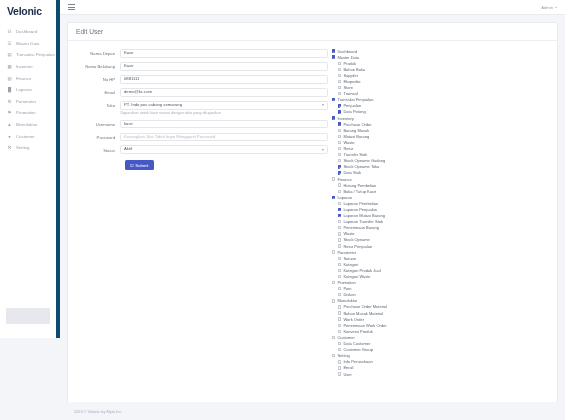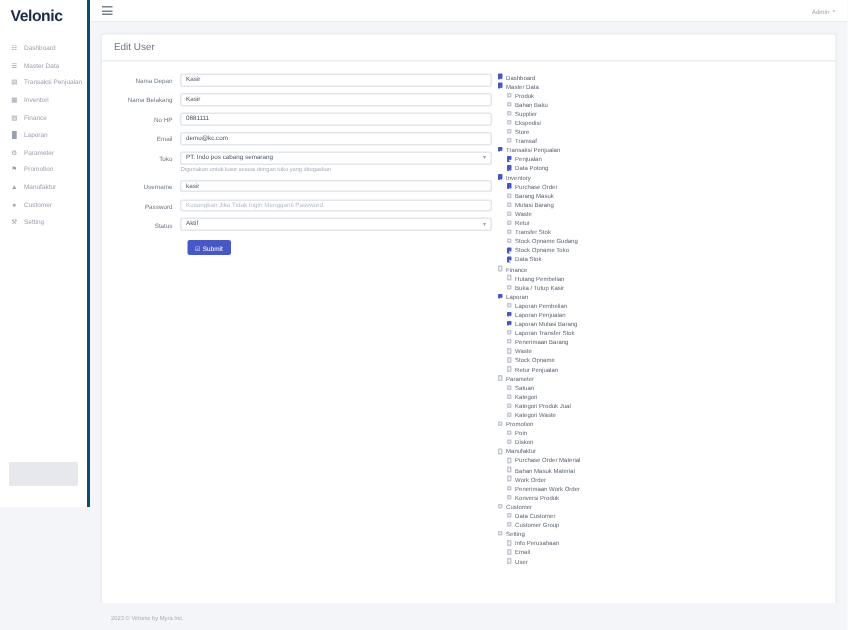--- a/index.html
+++ b/index.html
@@ -11,21 +11,21 @@
     color:#3e4b5b;
     overflow:hidden;
     font-size:5px;
   }
   .app { display:flex; width:565px; height:420px; }
 
   
   .sidebar {
     width:60px; min-width:60px; height:338px;
     background:#ffffff;
-    border-right:2px solid #0c4a6e;
+    border-right:4px solid #0c4a6e;
     display:flex; flex-direction:column;
   }
   .brand {
     height:22px; display:flex; align-items:center;
     padding-left:7px;
   }
   .brand-text {
     font-size:10.5px; font-weight:bold; color:#1c2b4a; letter-spacing:-0.3px;
   }
   .nav { padding-top:4px; }

